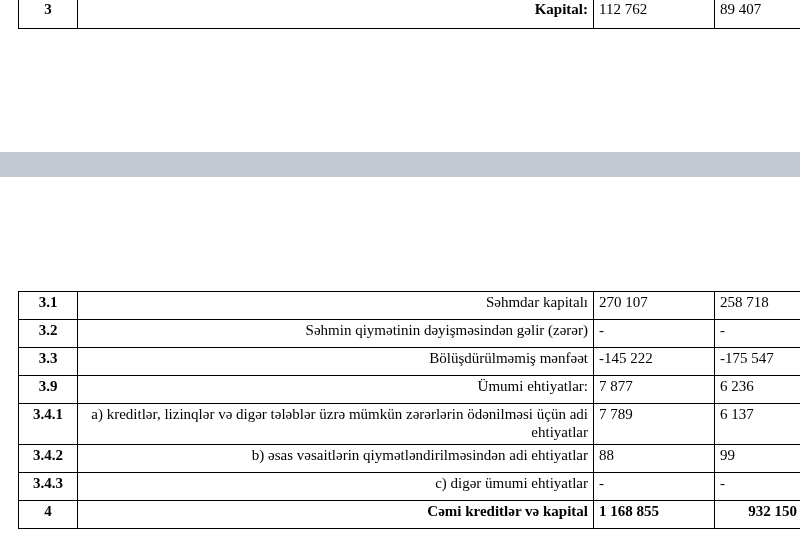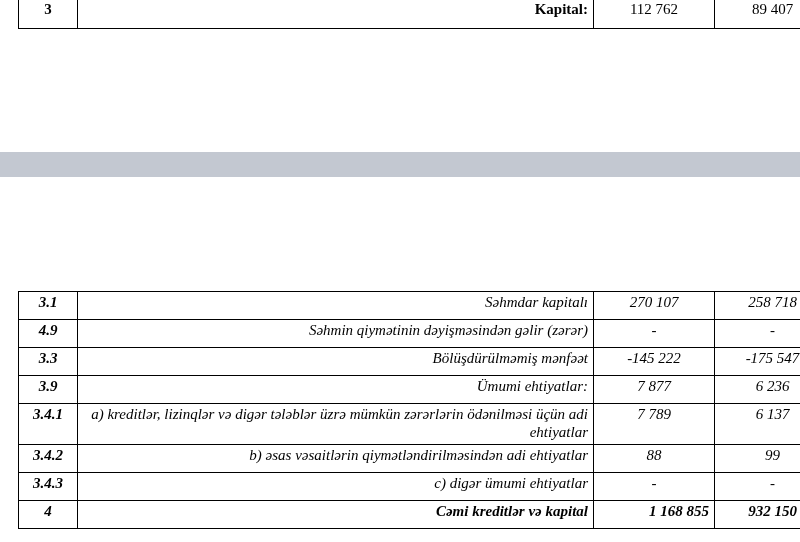--- a/index.html
+++ b/index.html
@@ -55,27 +55,27 @@
     height: 25px;
     background: #c3c8d1;
   }
 
   
   #table-bottom {
     left: 18px;
     top: 291px;
     width: 768px;
   }
-  #table-bottom td { height: 22px; font-style: italic; }
+  #table-bottom td { height: 22px; }
 
-  .cell-numeric { white-space: nowrap; text-align: center; }
+  .cell-numeric { white-space: nowrap; }
   .two-line { line-height: 1.22; }
 
   .total-row td { font-weight: bold; }
-  .total-v1 { text-align: right; font-weight: bold; }
+  .total-v1 { text-align: left; font-weight: bold; }
   .total-v2 { text-align: center; font-weight: bold; }
 </style>
 </head>
 <body>
 
 <table class="doc-table" id="table-top">
   <tbody>
     <tr>
       <td class="col-num bold">3</td>
       <td class="col-desc bold">Kapital:</td>
@@ -89,21 +89,21 @@
 
 <table class="doc-table" id="table-bottom">
   <tbody>
     <tr>
       <td class="col-num bold">3.1</td>
       <td class="col-desc">Səhmdar kapitalı</td>
       <td class="col-v1 cell-numeric">270 107</td>
       <td class="col-v2 cell-numeric">258 718</td>
     </tr>
     <tr>
-      <td class="col-num bold">4.9</td>
+      <td class="col-num bold">3.2</td>
       <td class="col-desc">Səhmin qiymətinin dəyişməsindən gəlir (zərər)</td>
       <td class="col-v1 cell-numeric">-</td>
       <td class="col-v2 cell-numeric">-</td>
     </tr>
     <tr>
       <td class="col-num bold">3.3</td>
       <td class="col-desc">Bölüşdürülməmiş mənfəət</td>
       <td class="col-v1 cell-numeric">-145 222</td>
       <td class="col-v2 cell-numeric">-175 547</td>
     </tr>

